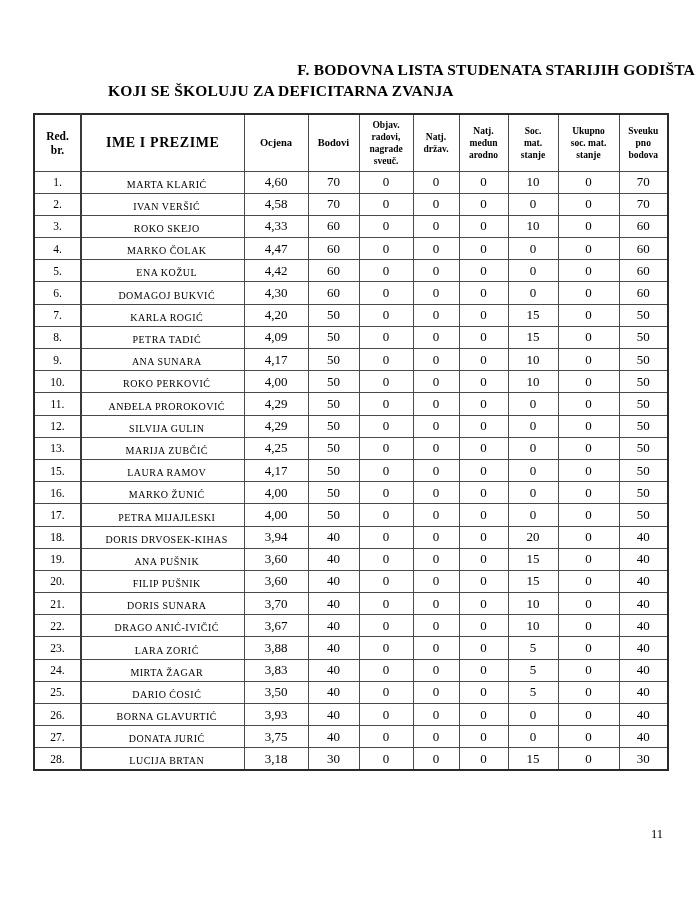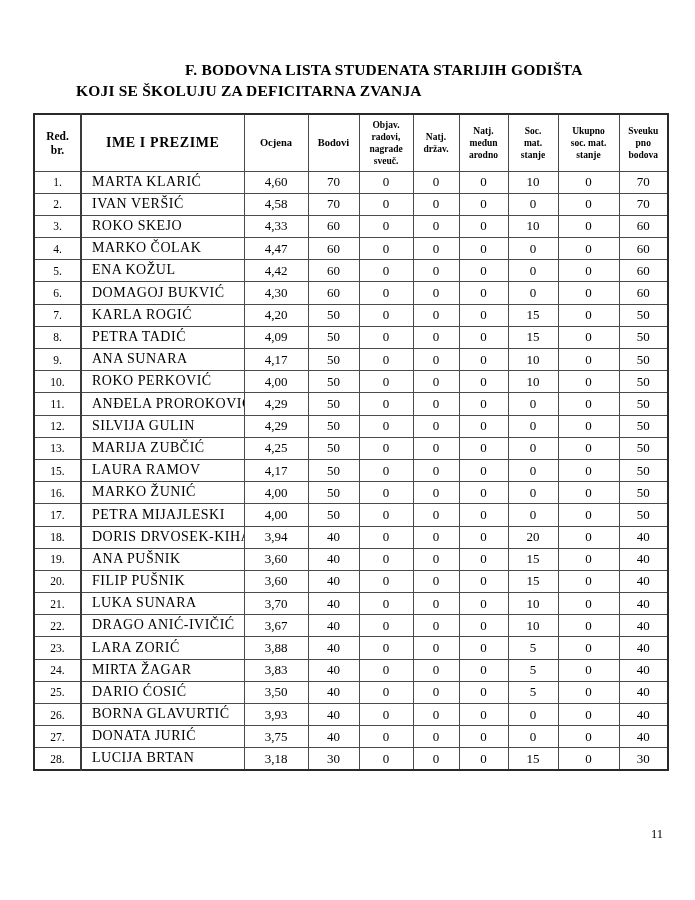--- a/index.html
+++ b/index.html
@@ -14,22 +14,22 @@
   }
   .doc-title {
     position:absolute;
     top:59px; left:0; width:695px;
     font-weight:bold;
     font-size:15.5px;
     line-height:21px;
     letter-spacing:0.2px;
     white-space:nowrap;
   }
-  .doc-title .t1 { padding-left:185px; }
-  .doc-title .t2 { padding-left:76px; }
+  .doc-title .t1 { padding-left:185px;text-align:right; }
+  .doc-title .t2 { padding-left:108px; }
 
   table.score-table {
     position:absolute;
     left:33px; top:113px;
     width:634px;
     border-collapse:collapse;
     table-layout:fixed;
     border:2px solid #2a2a2a;
   }
   .score-table th, .score-table td {
@@ -52,22 +52,22 @@
   th.h-small   { font-size:9.5px; line-height:12px; }
 
   .score-table tbody td {
     height:22.2px;
     text-align:center;
     vertical-align:middle;
     font-size:13px;
   }
   .score-table tbody td.c-num { font-size:11.5px; }
   .score-table tbody td.c-name {
-    text-align:left;
-    font-size:14px;
+    text-align:center;
+    font-size:10px;
     letter-spacing:0.5px;
     vertical-align:bottom;
     padding:0 2px 3px 10px;
     white-space:nowrap;
   }
   .page-number {
     position:absolute;
     top:827px; left:651px;
     font-size:12.5px;
     font-family:Liberation Serif, serif;
@@ -347,21 +347,21 @@
       <td class="c-val">40</td>
       <td class="c-val">0</td>
       <td class="c-val">0</td>
       <td class="c-val">0</td>
       <td class="c-val">15</td>
       <td class="c-val">0</td>
       <td class="c-val">40</td>
     </tr>
         <tr>
       <td class="c-num">21.</td>
-      <td class="c-name">LUKA SUNARA</td>
+      <td class="c-name">DORIS SUNARA</td>
       <td class="c-val">3,70</td>
       <td class="c-val">40</td>
       <td class="c-val">0</td>
       <td class="c-val">0</td>
       <td class="c-val">0</td>
       <td class="c-val">10</td>
       <td class="c-val">0</td>
       <td class="c-val">40</td>
     </tr>
         <tr>

